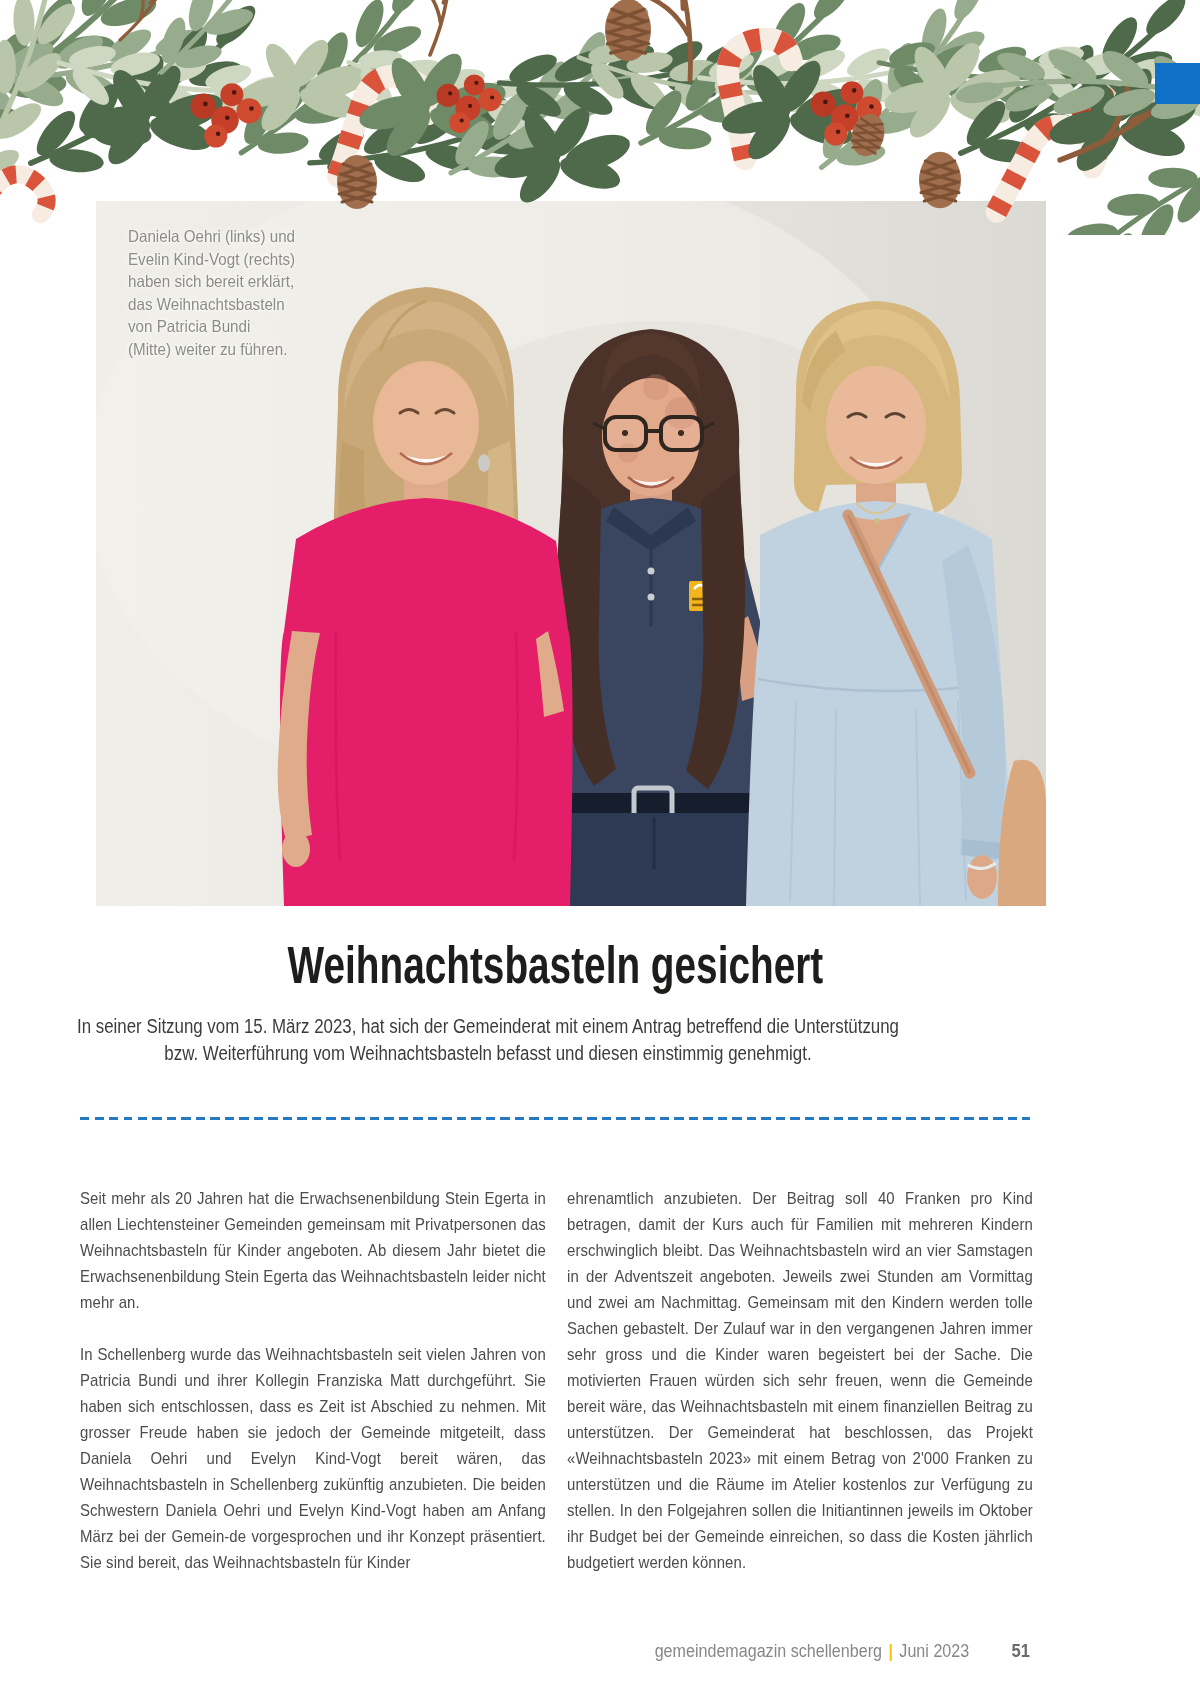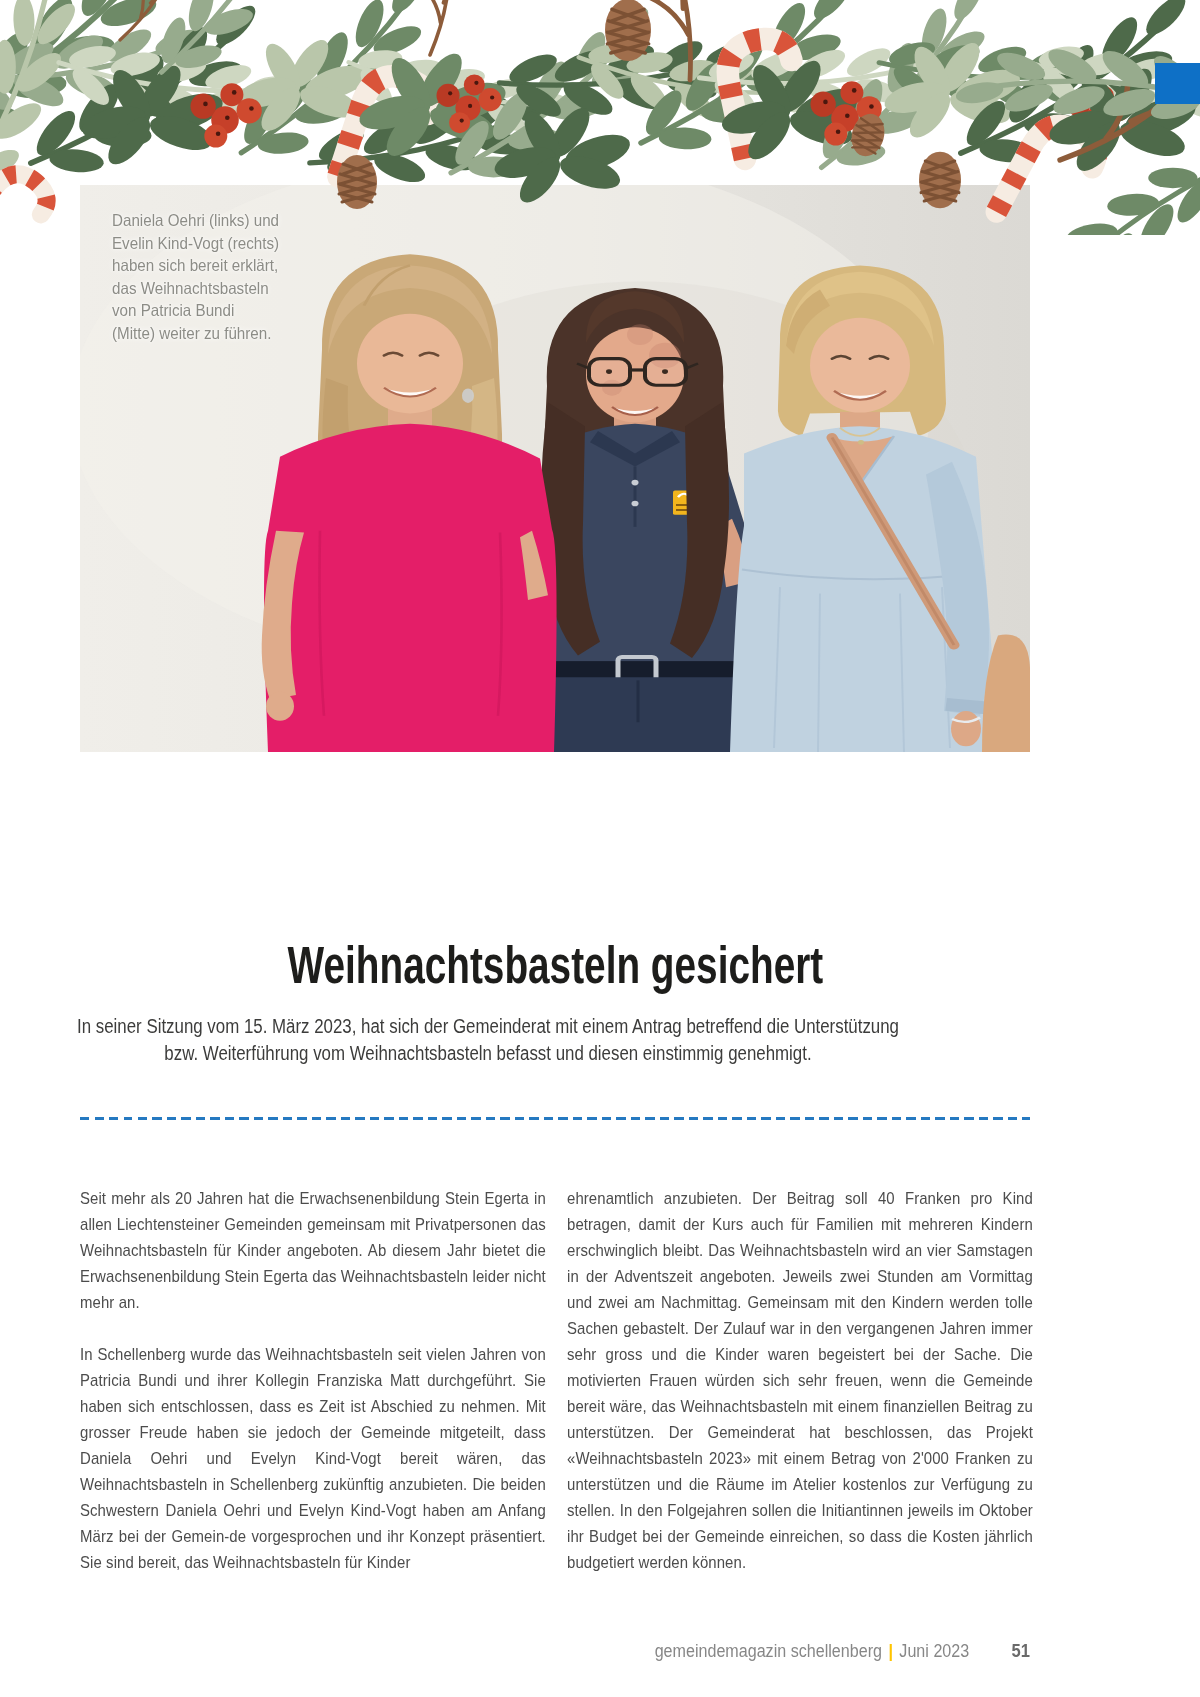--- a/index.html
+++ b/index.html
@@ -6,21 +6,21 @@
   .page {
     position:relative; width:1200px; height:1697px; background:#ffffff;
     overflow:hidden; font-family:"Liberation Sans", sans-serif;
   }
   
   .garland { position:absolute; left:0; top:0; width:1200px; height:235px; z-index:3; }
   .garland svg { display:block; width:100%; height:100%; }
   .accent-square { position:absolute; left:1155px; top:63px; width:45px; height:41px; background:#0e70c6; z-index:4; }
 
   
-  .photo { position:absolute; left:80px; top:185px; width:950px; height:567px; margin:0; z-index:1; }
+  .photo { position:absolute; left:80px; top:185px; width:950px; height:705px; margin:16px; z-index:1; }
   .photo svg { display:block; width:100%; height:100%; }
   .photo-caption {
     position:absolute; left:32px; top:24px; width:182px; z-index:6;
     font-size:16.5px; line-height:22.5px; color:#8c8c86;
     transform:scaleX(0.92); transform-origin:0 0;
     text-shadow:0 0 7px rgba(255,255,255,.95), 0 0 2px rgba(255,255,255,.9);
   }
 
   
   .title-wrap { position:absolute; left:80px; top:936px; width:950px; text-align:center; z-index:2; }

